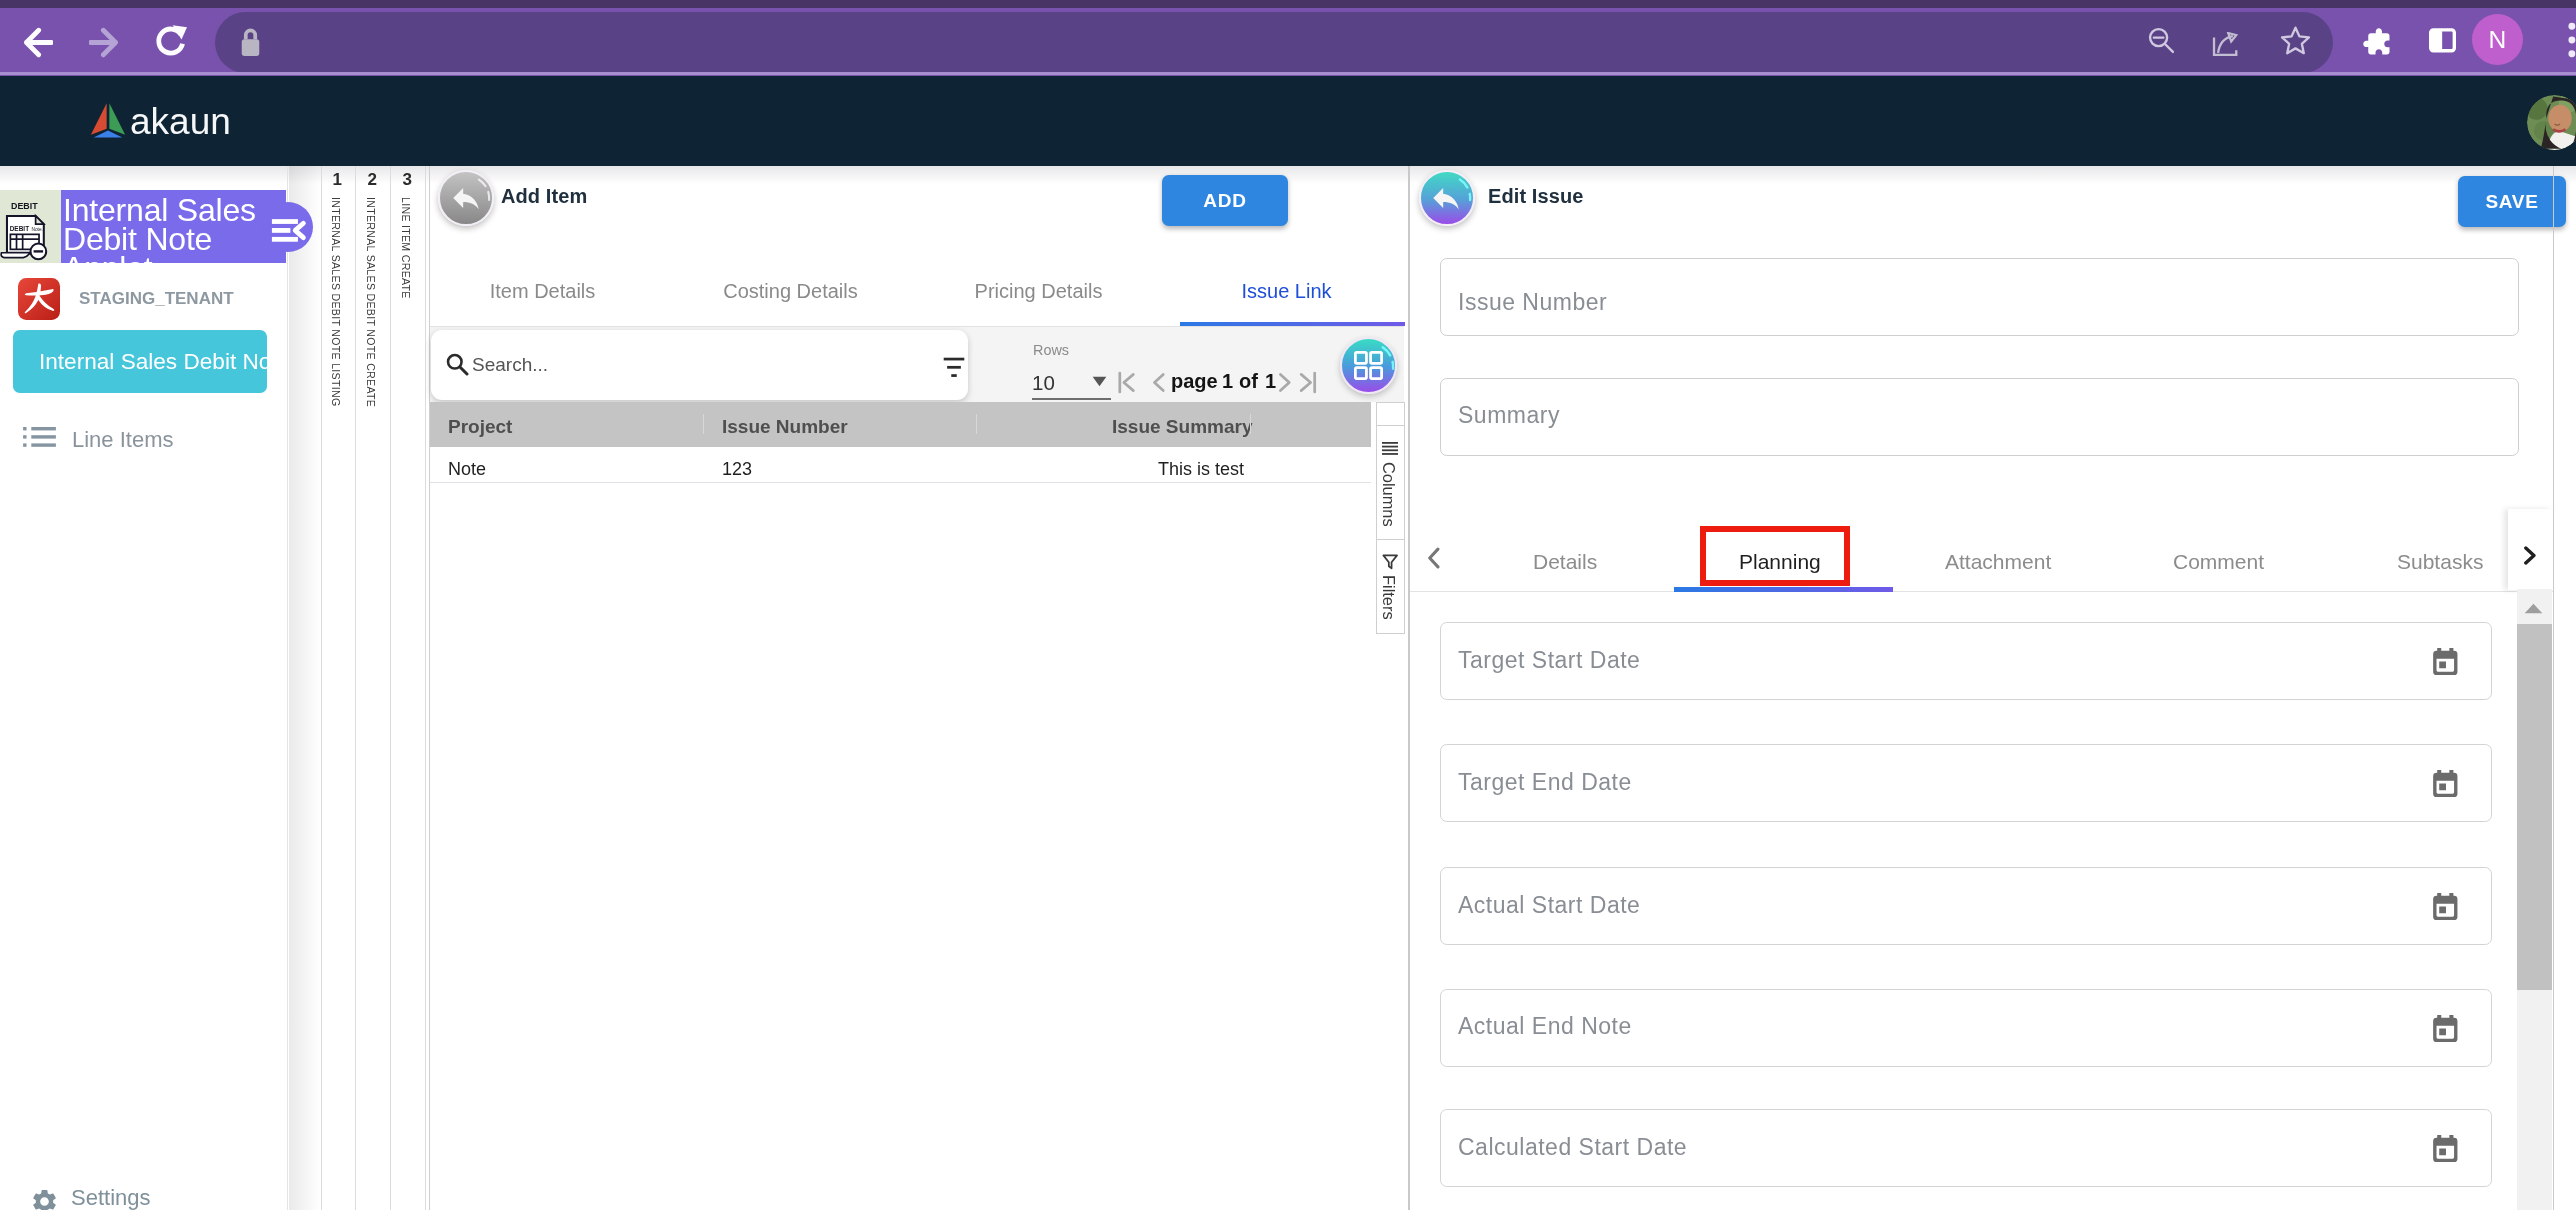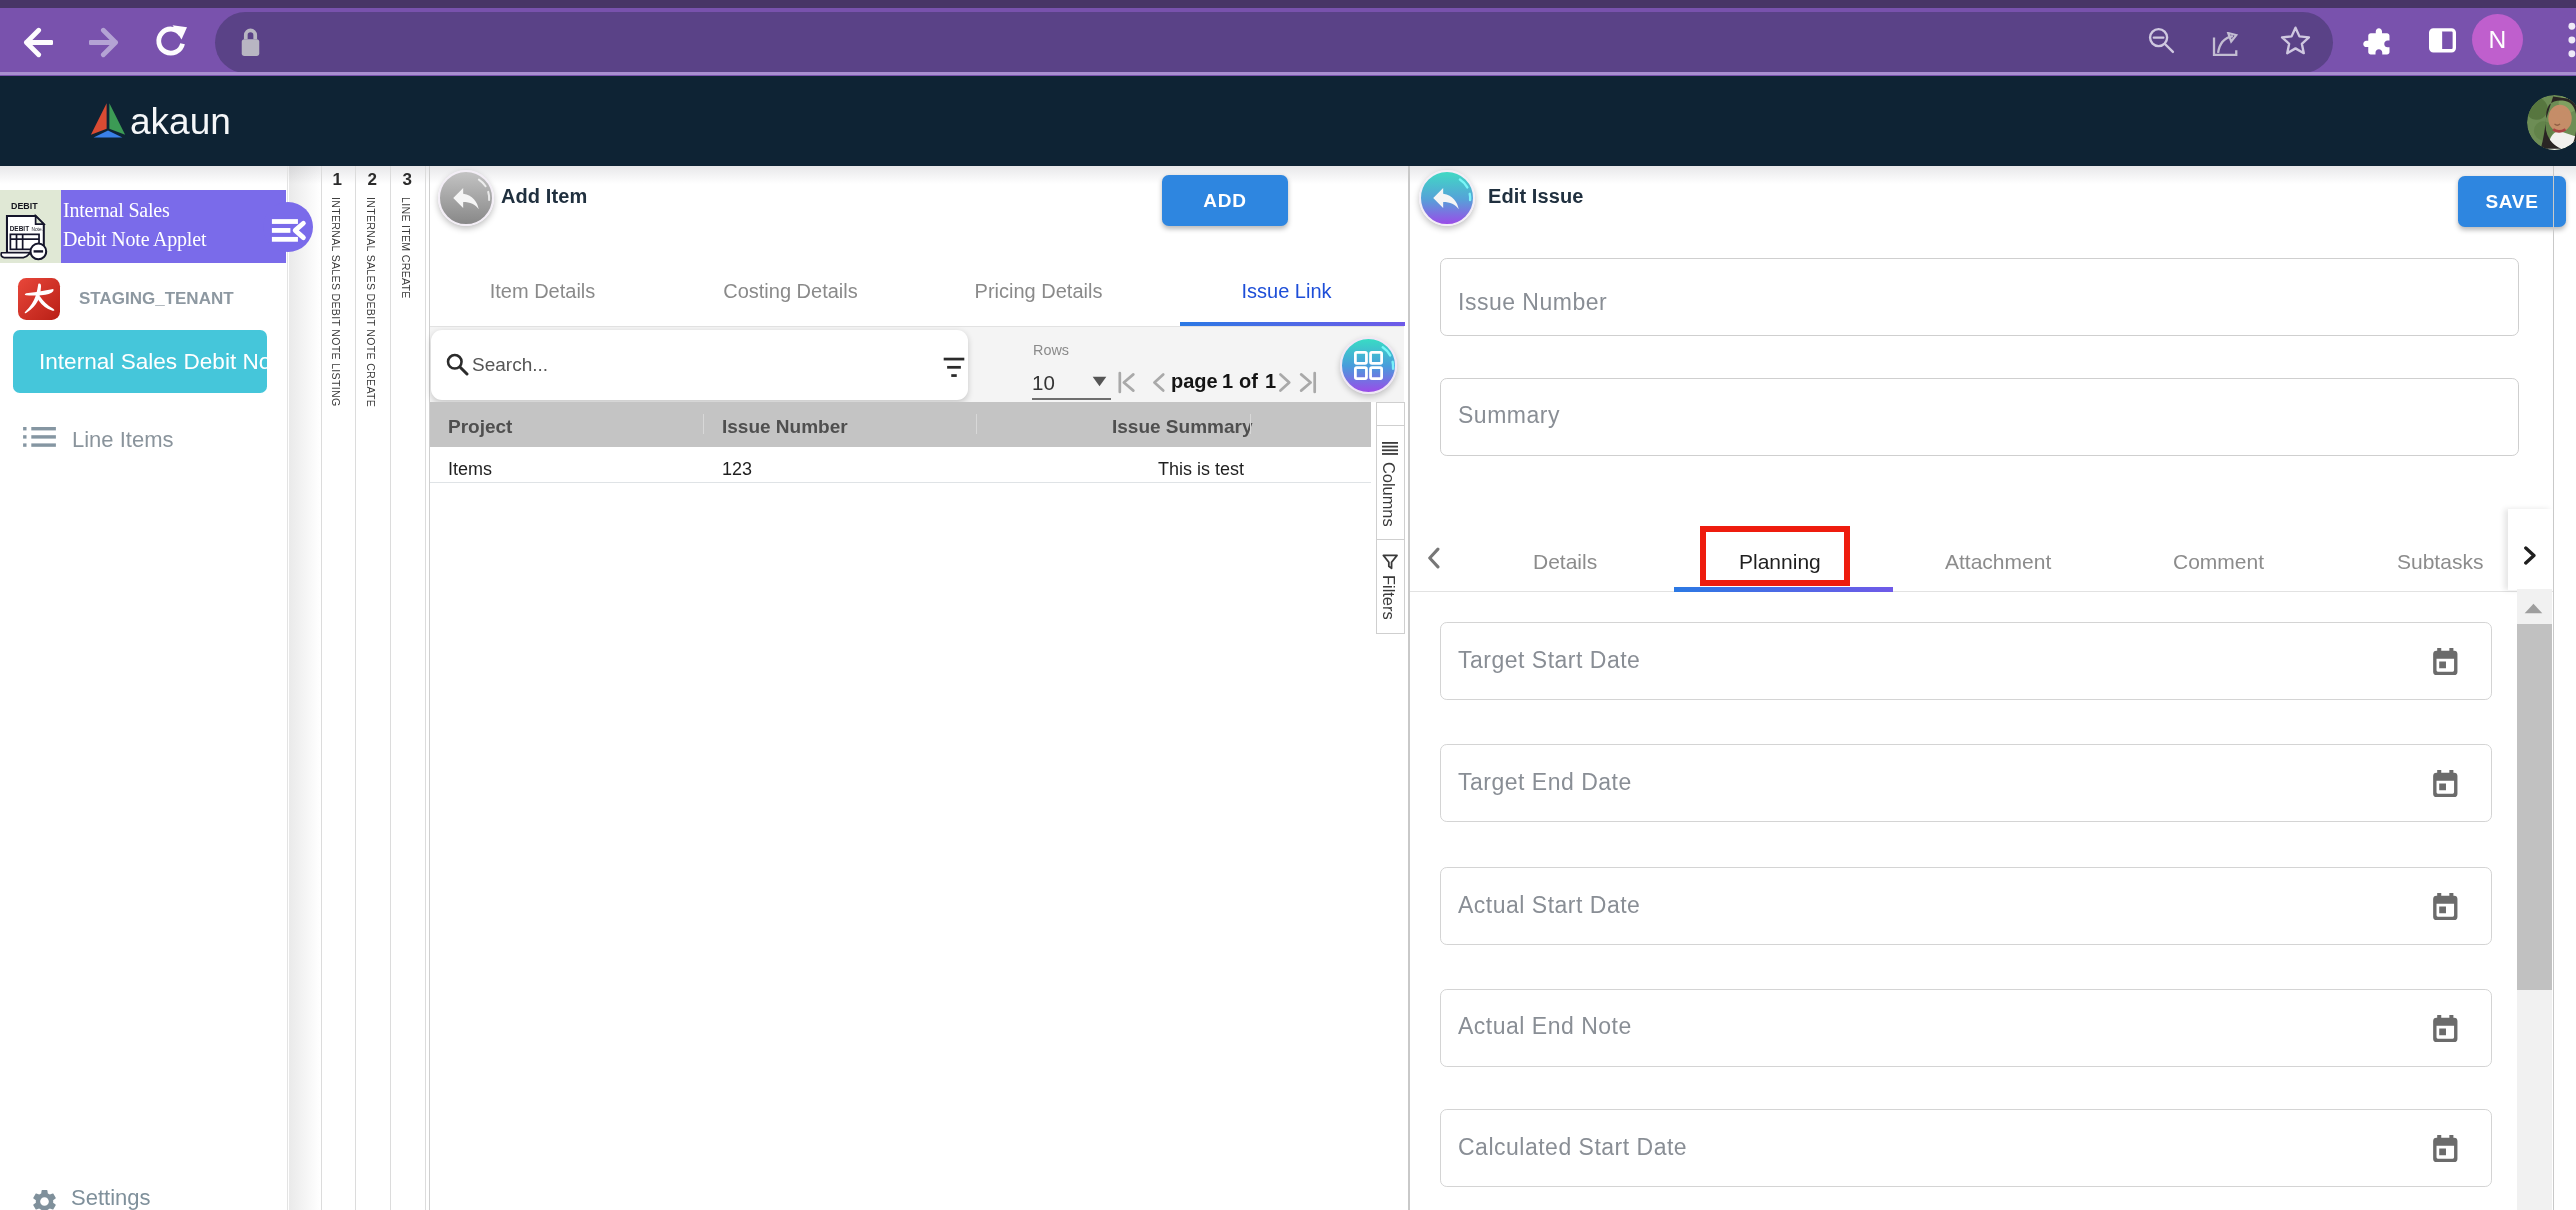--- a/index.html
+++ b/index.html
@@ -20,21 +20,21 @@
   
   #navyhdr { left:0; top:76px; width:2576px; height:90px; background:#0e2334; }
   #akauntext { left:130px; top:101px; font-size:37px; font-weight:normal; color:#f5f7f9; letter-spacing:0px; }
   #hdr-avatar { left:2527px; top:95px; width:55px; height:55px; border-radius:50%; overflow:hidden; }
 
   
   #sidebar-border { left:287px; top:166px; width:1.4px; height:1045px; background:#e3e3e3; }
   #sidebar-shadow { left:289px; top:166px; width:31px; height:1045px; background:linear-gradient(to right, rgba(90,90,90,0.13), rgba(255,255,255,0)); }
   #applet-row { left:0; top:190px; width:286px; height:73px; background:#7a6bea; }
   #applet-icon { left:0; top:190px; width:61px; height:73px; background:#e0e8d5; }
-  #applet-text { left:63px; top:196px; width:232px; color:#fff; font-size:20px; line-height:29px; font-weight:400; letter-spacing:-0.2px;font-family:Liberation Serif, serif; }
+  #applet-text { left:63px; top:196px; width:232px; color:#fff; font-size:32px; line-height:29px; font-weight:400; letter-spacing:-0.2px; }
   #applet-circle { left:263px; top:202px; width:50px; height:50px; border-radius:50%; background:#7a6bea; }
   #tenant-icon { left:18px; top:278px; width:42px; height:42px; border-radius:8.2px; background:linear-gradient(135deg,#e8473a,#b91f16); }
   #tenant-text { left:79px; top:289px; font-size:17px; font-weight:bold; color:#8d98a1; letter-spacing:0px; }
   #cyan-btn { left:13px; top:330px; width:254px; height:63px; border-radius:6.8px; background:#45c6da; color:#fff; font-size:22.6px; line-height:63px; padding-left:26px; white-space:nowrap; overflow:hidden; }
   #lineitems-text { left:72px; top:427px; font-size:22px; color:#8a949c; }
   #settings-text { left:71px; top:1185px; font-size:22px; color:#7f909b; }
 
   
   .colline { top:166px; width:1.4px; height:1045px; background:#dcdcdc; }
   .colnum { top:170px; width:20.5px; text-align:center; font-size:17px; font-weight:bold; color:#2b2b2b; }
@@ -296,21 +296,21 @@
   </svg>
 
   <div class="abs" id="thead"></div>
   <div class="abs th" style="left:448px;">Project</div>
   <div class="abs th" style="left:722px;">Issue Number</div>
   <div class="abs th" style="left:1112px;">Issue Summary</div>
   <div class="abs thdiv" style="left:703px;"></div>
   <div class="abs thdiv" style="left:976px;"></div>
   <div class="abs thdiv" style="left:1250px;"></div>
   <div class="abs" id="trow"></div>
-  <div class="abs td" style="left:448px;">Items</div>
+  <div class="abs td" style="left:448px;">Note</div>
   <div class="abs td" style="left:722px;">123</div>
   <div class="abs td" style="left:1158px;">This is test</div>
 
   <div class="abs" style="left:1340px; top:337px; width:57px; height:57px; border-radius:50%; background:linear-gradient(to bottom,#38dcc4 0%, #4a9bdc 52%, #9a4ce8 100%); border:2.1px solid #efe7f5; box-shadow:0 2.7px 6.8px rgba(0,0,0,0.22);"></div>
   <svg class="abs" style="left:1340px; top:337px;" width="62" height="62" viewBox="0 0 90 90">
     <path d="M62 15 A 34 34 0 0 1 77 46" fill="none" stroke="rgba(130,255,255,0.85)" stroke-width="3.5" stroke-linecap="round" stroke-dasharray="16 10"></path>
   </svg>
   <svg class="abs" style="left:1354px; top:351px;" width="29" height="29" viewBox="0 0 42 42">
     <g fill="none" stroke="#fff" stroke-width="4">
       <rect x="2" y="2" width="16" height="16" rx="2"></rect>

